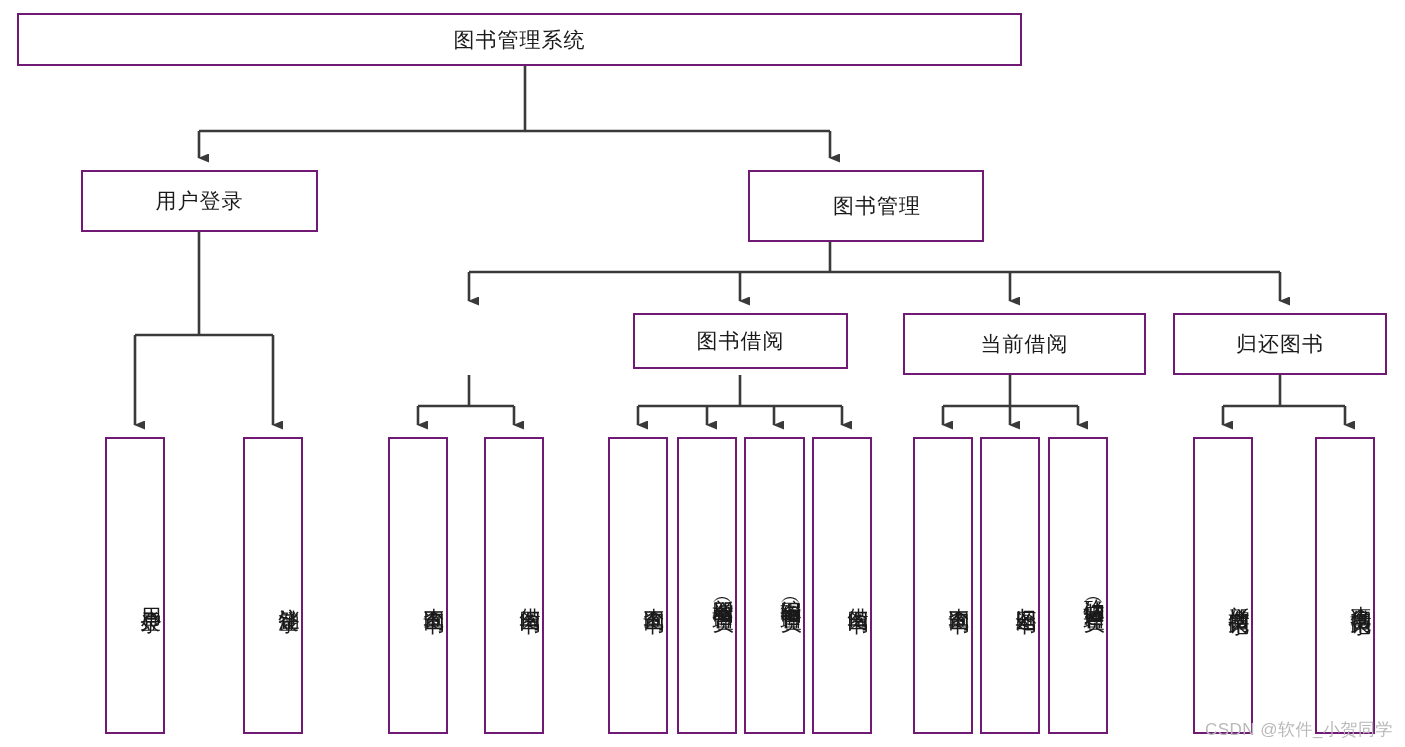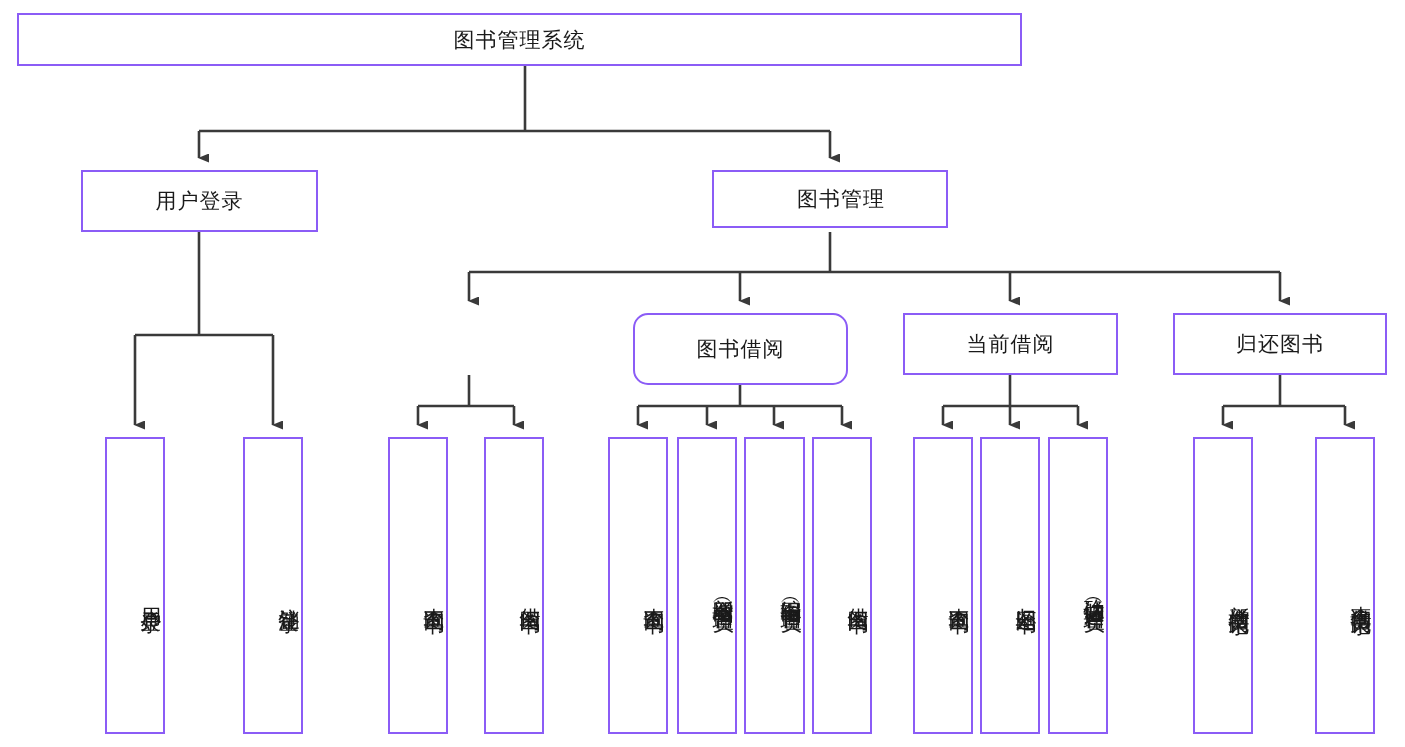--- a/index.html
+++ b/index.html
@@ -13,21 +13,21 @@
   #canvas {
     position: relative;
     width: 1405px;
     height: 747px;
     background: #ffffff;
     overflow: hidden;
   }
   .node {
     position: absolute;
     box-sizing: border-box;
-    border: 2px solid #8b5cf6;
+    border: 2px solid #701a75;
     background: #ffffff;
     display: flex;
     align-items: center;
     justify-content: center;
     color: #1a1a1a;
   }
   .node.horiz {
     font-size: 21px;
     letter-spacing: 1px;
   }
@@ -118,28 +118,28 @@
     </g>
   </svg>
 
   <div class="node horiz" style="left:17px; top:13px; width:1005px; height:53px;">
     <span>图书管理系统</span>
   </div>
 
   <div class="node horiz" style="left:81px; top:170px; width:237px; height:62px;">
     <span>用户登录</span>
   </div>
-  <div class="node horiz" style="left:712px; top:170px; width:236px; height:58px;padding-left:22px;">
+  <div class="node horiz" style="left:748px; top:170px; width:236px; height:72px;padding-left:22px;">
     <span>图书管理</span>
   </div>
 
-  <div class="node horiz" style="left:633px; top:313px; width:215px; height:72px;border-radius:15px;">
+  <div class="node horiz" style="left:633px; top:313px; width:215px; height:56px;">
     <span>图书借阅</span>
   </div>
-  <div class="node horiz" style="left:903px; top:313px; width:215px; height:62px;">
+  <div class="node horiz" style="left:903px; top:313px; width:243px; height:62px;">
     <span>当前借阅</span>
   </div>
   <div class="node horiz" style="left:1173px; top:313px; width:214px; height:62px;">
     <span>归还图书</span>
   </div>
 
   <div class="node vert" style="left:105px; top:437px; width:60px; height:297px;">
     <span>用户登录</span>
   </div>
   <div class="node vert" style="left:243px; top:437px; width:60px; height:297px;">
@@ -176,13 +176,14 @@
     <span>确认归还（管理员）</span>
   </div>
 
   <div class="node vert" style="left:1193px; top:437px; width:60px; height:297px;">
     <span>新增借阅记录</span>
   </div>
   <div class="node vert" style="left:1315px; top:437px; width:60px; height:297px;">
     <span>查询借阅记录</span>
   </div>
 
+  <div id="watermark">CSDN @软件_小贺同学</div>
 </div>
 
 </body></html>

